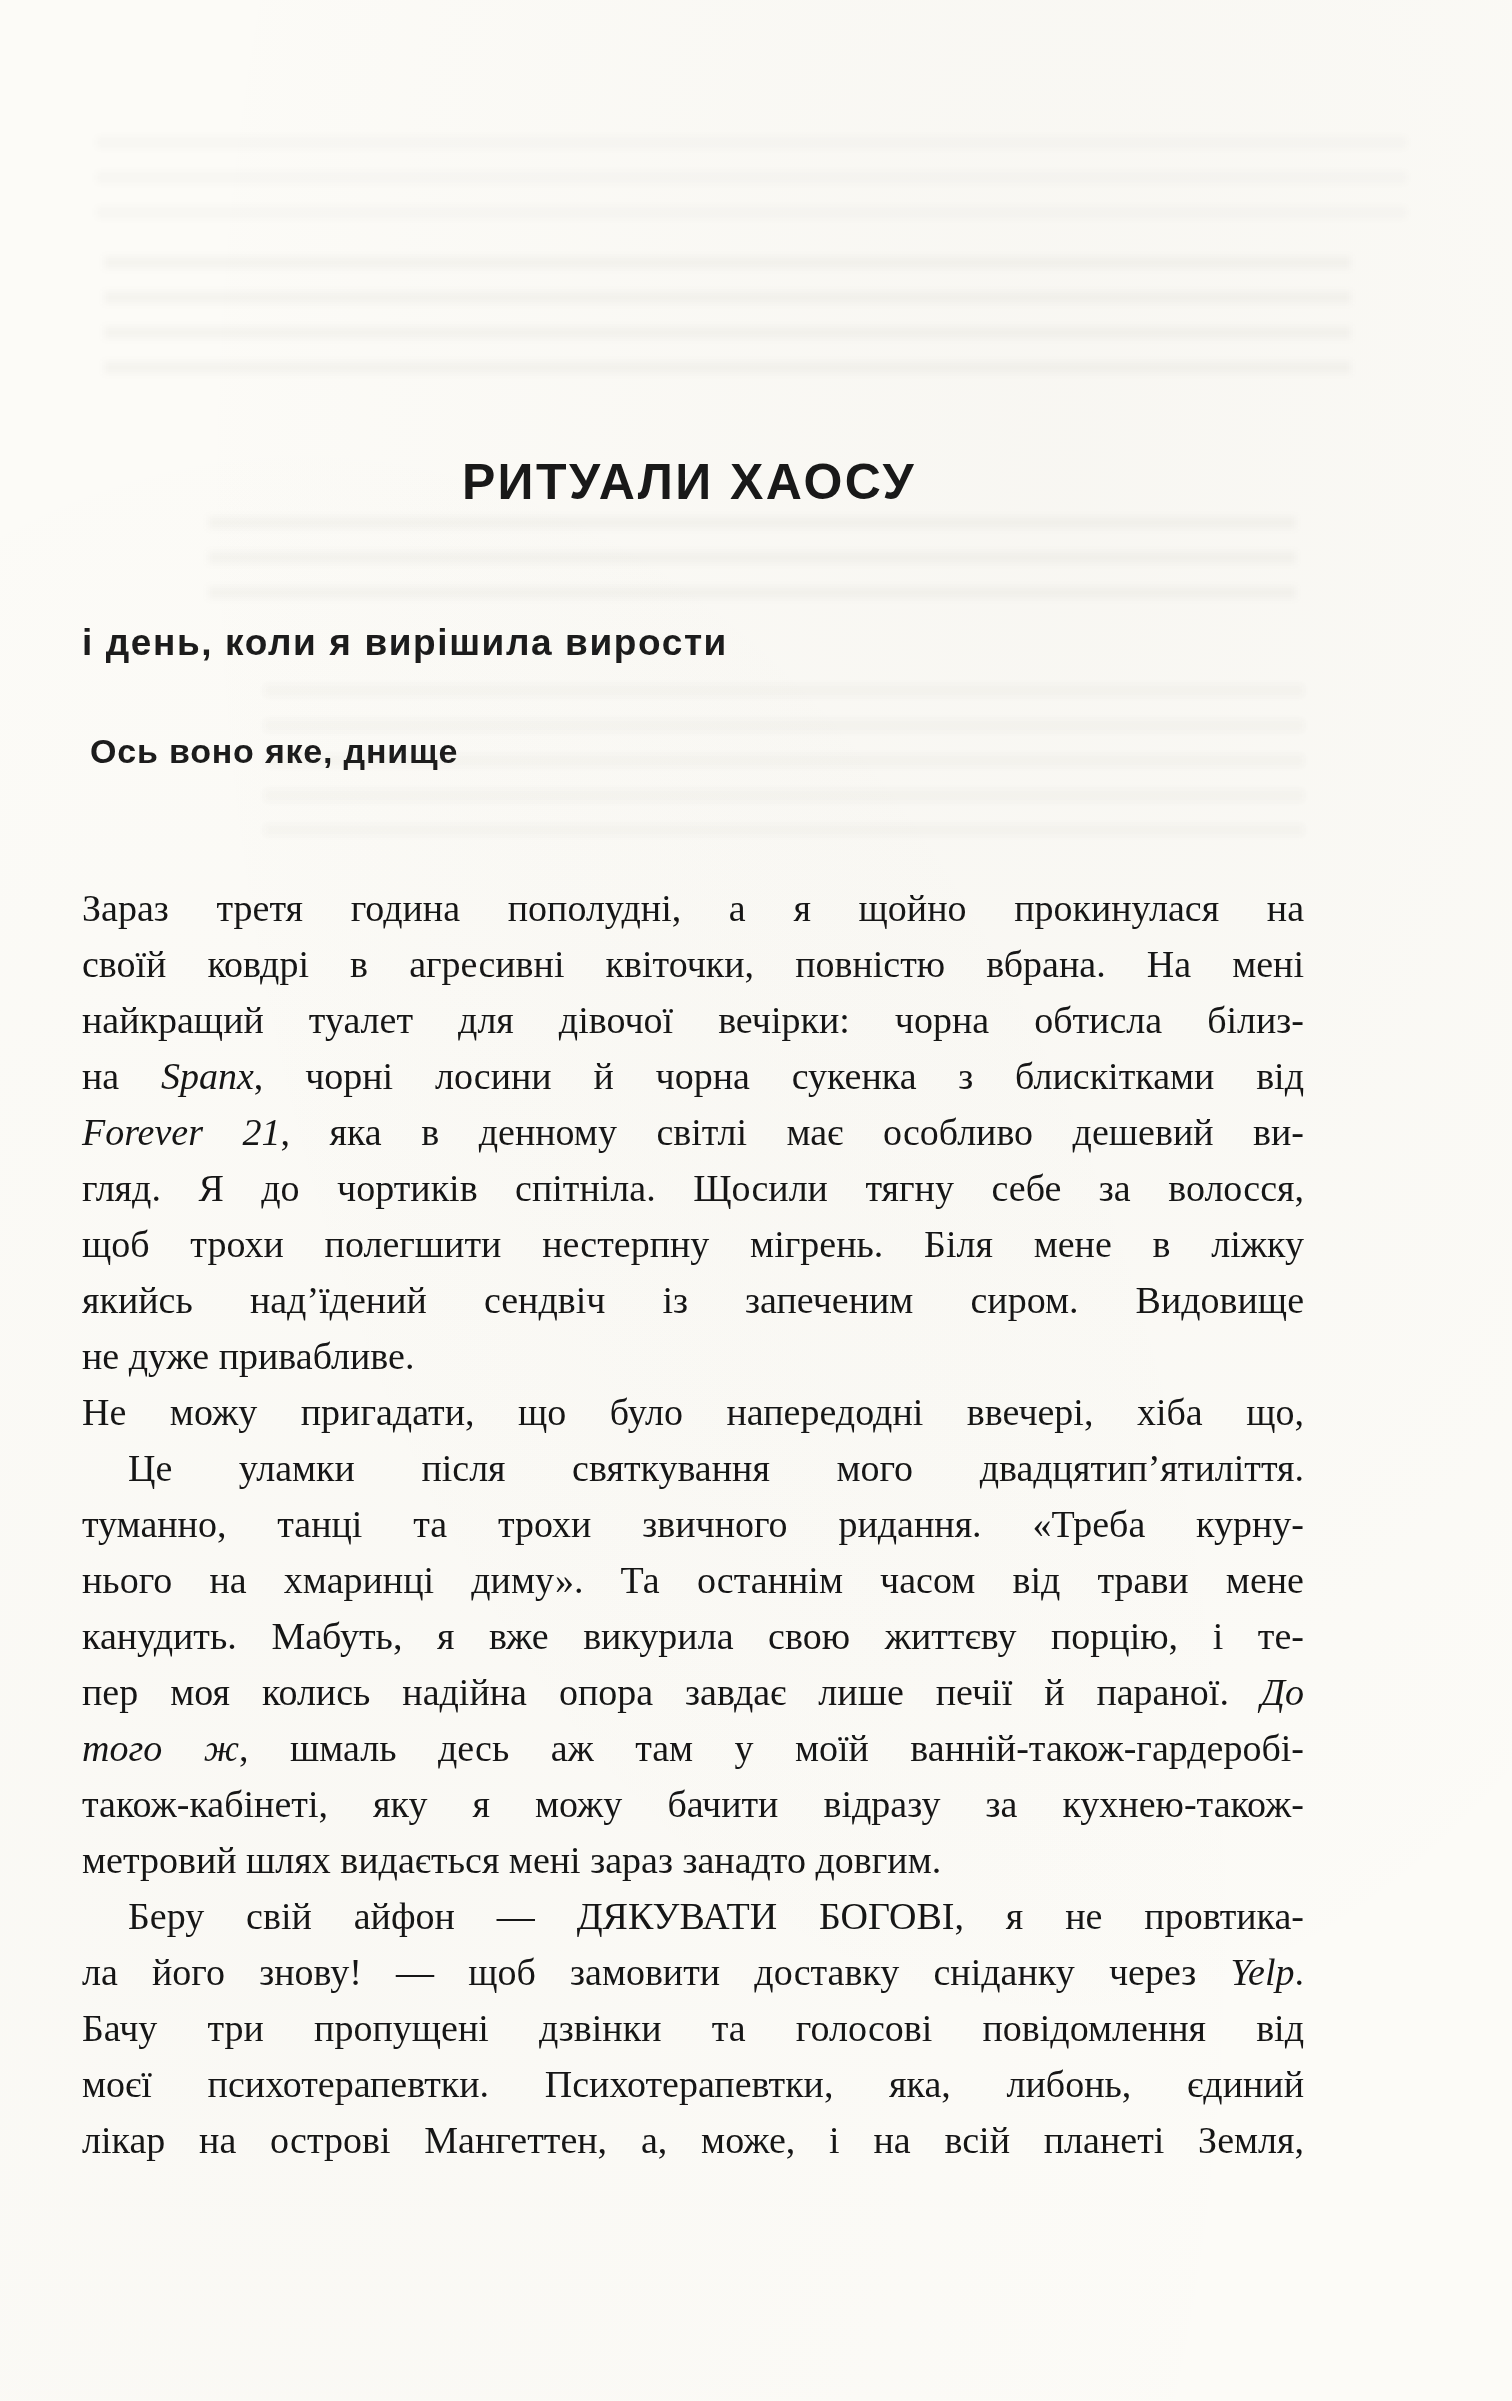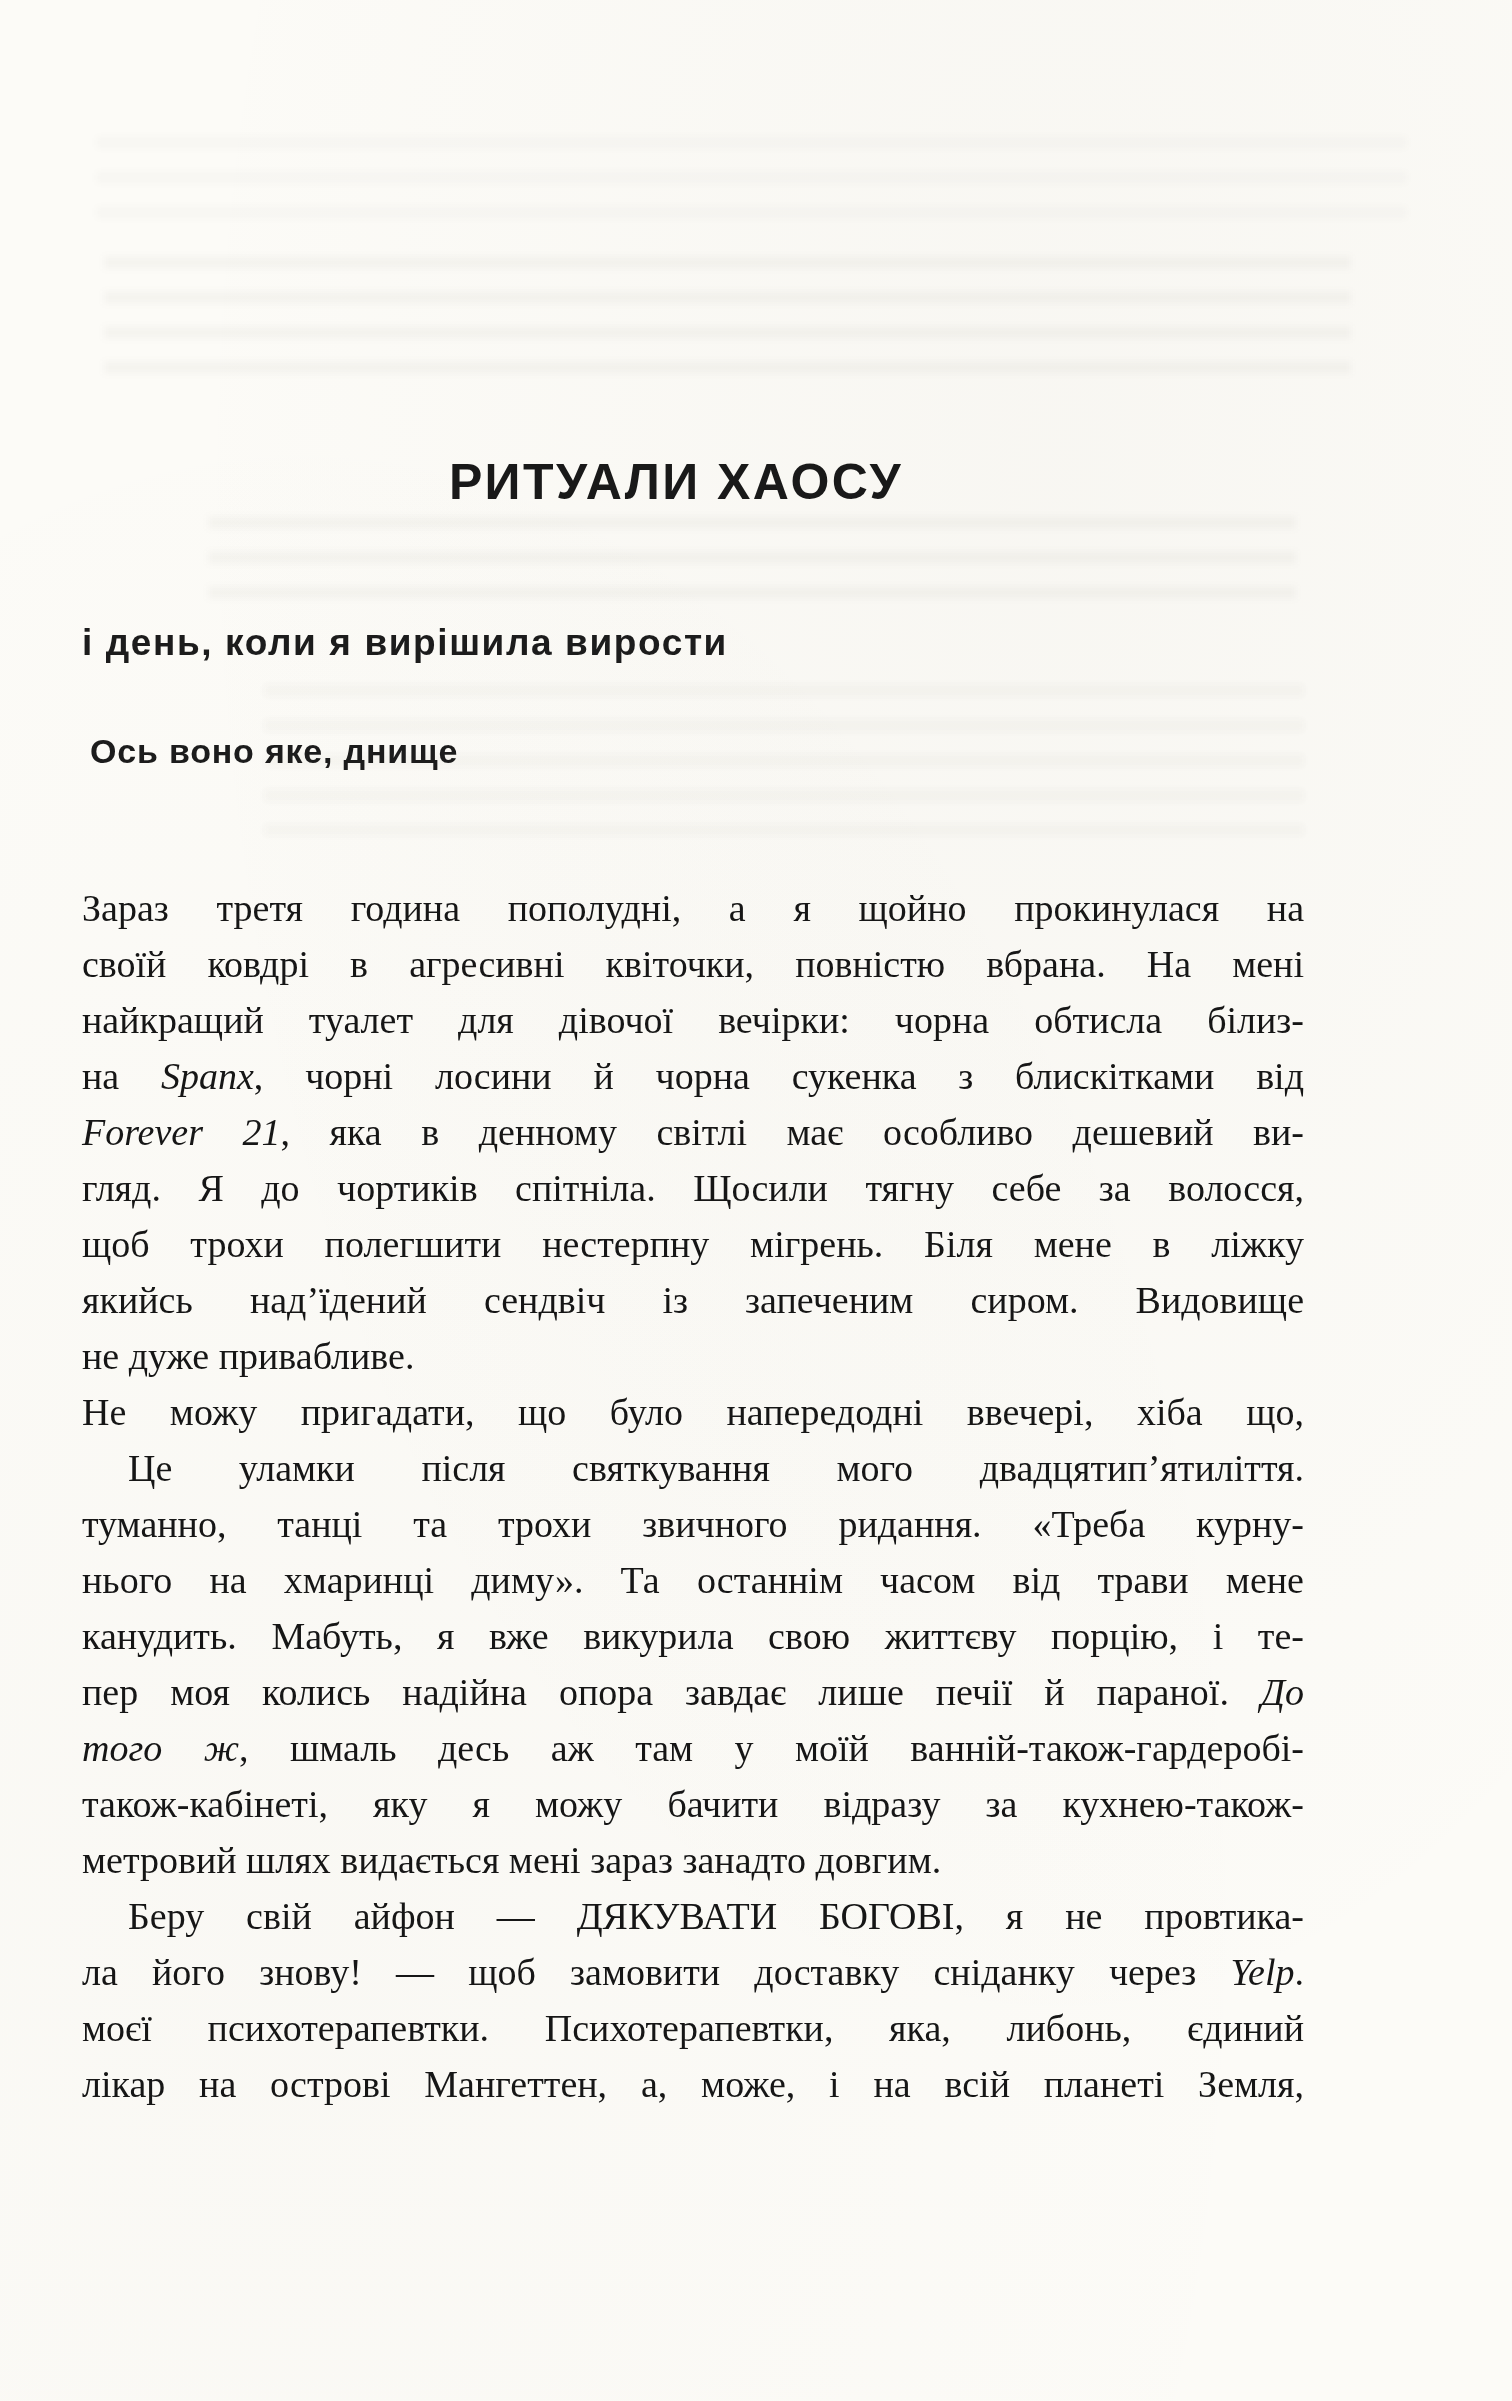--- a/index.html
+++ b/index.html
@@ -26,21 +26,21 @@
     filter: blur(3.2px);
     pointer-events: none;
   }
   .ghost.g1 { left: 104px; top: 256px;  width: 1247px; height: 128px; }
   .ghost.g2 { left: 208px; top: 516px;  width: 1088px; height: 104px; }
   .ghost.g3 { left: 264px; top: 684px;  width: 1040px; height: 152px; opacity: .8; }
   .ghost.g4 { left: 96px; top: 136px;  width: 1311px; height: 88px; opacity: .6; }
 
   .chapter-title {
     position: absolute;
-    left: 65px; width: 1222px; top: 456px;
+    left: 78px; width: 1222px; top: 456px;
     margin: 0;
     font-family: "Liberation Sans", sans-serif;
     font-weight: bold;
     font-size: 50px;
     line-height: 53px;
     letter-spacing: 2.4px;
     text-align: center;
     color: #191919;
   }
   .chapter-subtitle {
@@ -112,17 +112,18 @@
       <div class="line j ind"><span>Це уламки після святкування мого двадцятип’ятиліття.</span></div>
       <div class="line j"><span>туманно, танці та трохи звичного ридання. «Треба курну-</span></div>
       <div class="line j"><span>нього на хмаринці диму». Та останнім часом від трави мене</span></div>
       <div class="line j"><span>канудить. Мабуть, я вже викурила свою життєву порцію, і те-</span></div>
       <div class="line j"><span>пер моя колись надійна опора завдає лише печії й параної. </span><span class="it">До</span></div>
       <div class="line j"><span class="it">того ж</span><span>, шмаль десь аж там у моїй ванній-також-гардеробі-</span></div>
       <div class="line j"><span>також-кабінеті, яку я можу бачити відразу за кухнею-також-</span></div>
       <div class="line"><span>метровий шлях видається мені зараз занадто довгим.</span></div>
       <div class="line j ind"><span>Беру свій айфон — ДЯКУВАТИ БОГОВІ, я не провтика-</span></div>
       <div class="line j"><span>ла його знову! — щоб замовити доставку сніданку через </span><span class="it">Yelp</span><span>.</span></div>
+      <div class="line j"><span>Бачу три пропущені дзвінки та голосові повідомлення від</span></div>
       <div class="line j"><span>моєї психотерапевтки. Психотерапевтки, яка, либонь, єдиний</span></div>
       <div class="line j"><span>лікар на острові Мангеттен, а, може, і на всій планеті Земля,</span></div>
     </div>
 </div>
 
 
 </body></html>

